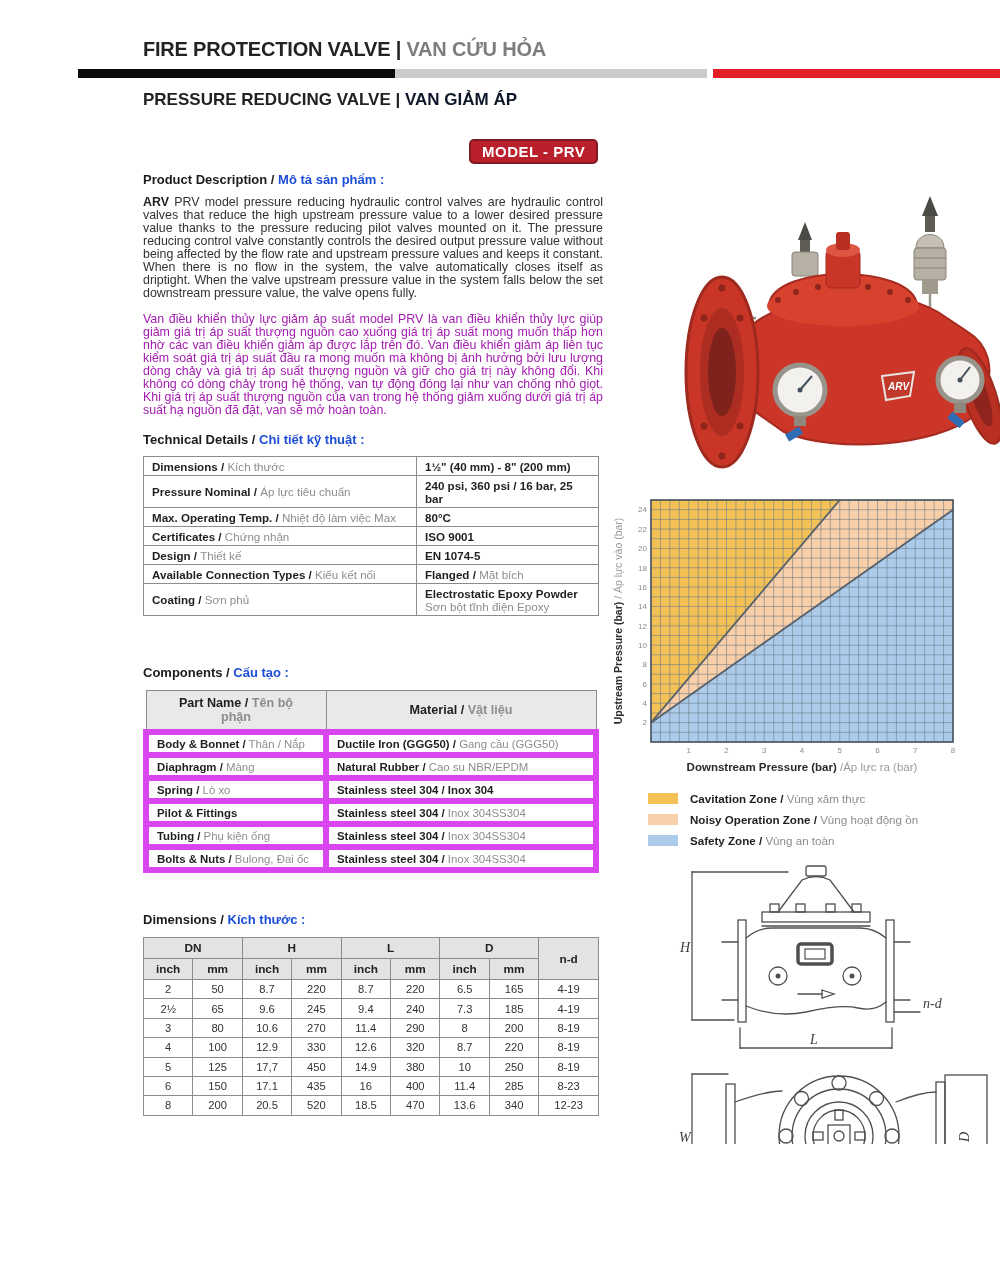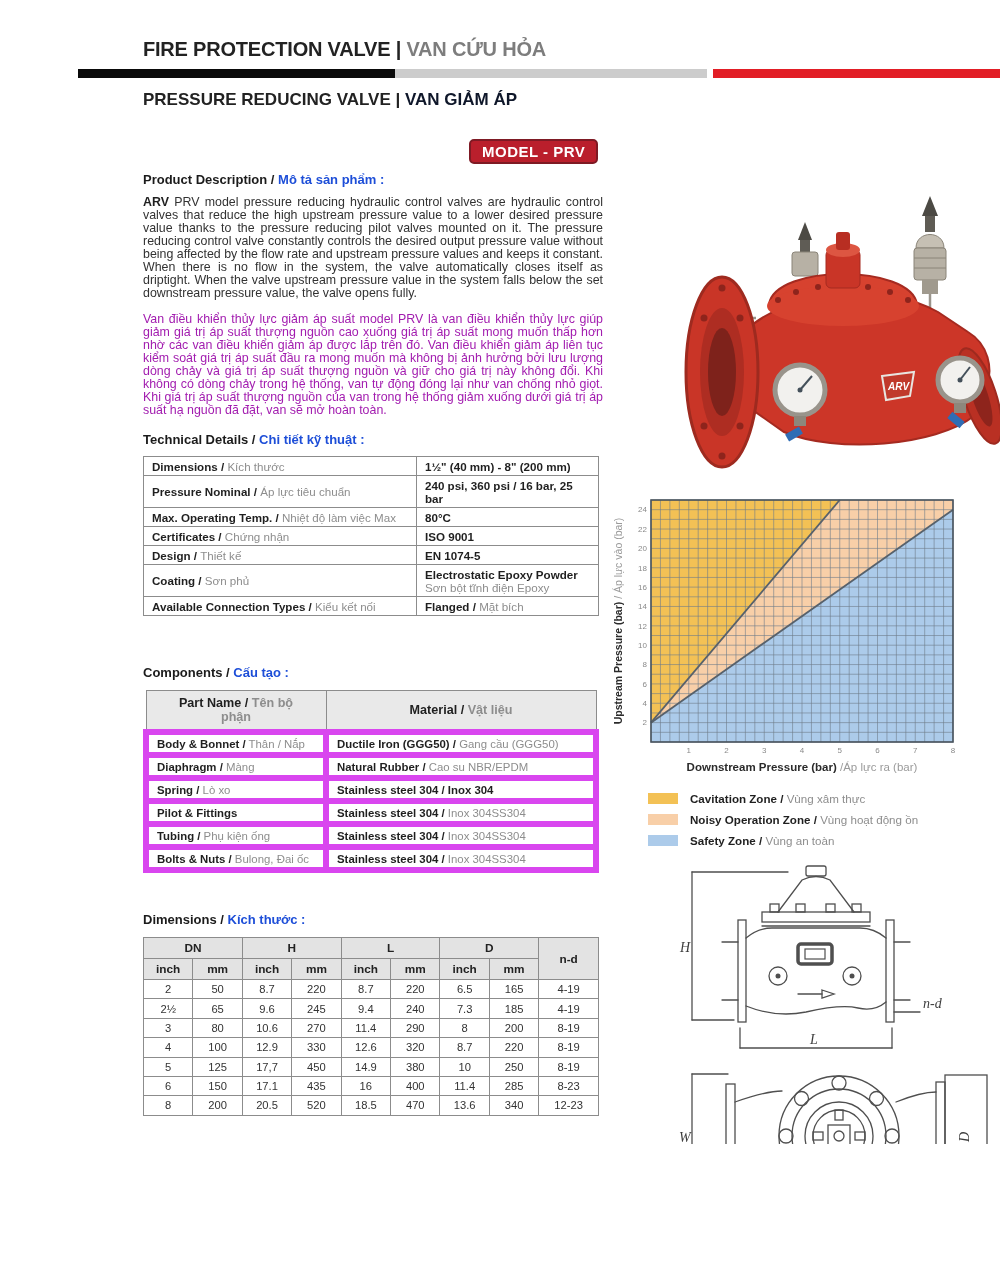--- a/index.html
+++ b/index.html
@@ -104,29 +104,29 @@
           </tr>
           <tr>
             <td class="c1"><span class="en-b">Certificates /</span> <span class="vi-g">Chứng nhận</span></td>
             <td><span class="en-b">ISO 9001</span></td>
           </tr>
           <tr>
             <td class="c1"><span class="en-b">Design /</span> <span class="vi-g">Thiết kế</span></td>
             <td><span class="en-b">EN 1074-5</span></td>
           </tr>
           <tr>
+            <td class="c1"><span class="en-b">Available Connection Types /</span> <span class="vi-g">Kiểu kết nối</span></td>
+            <td><span class="en-b">Flanged /</span> <span class="vi-g">Mặt bích</span></td>
+          </tr>
+          <tr>
             <td class="c1"><span class="en-b">Coating /</span> <span class="vi-g">Sơn phủ</span></td>
             <td>
               <div class="en-b">Electrostatic Epoxy Powder</div>
               <div class="vi-g">Sơn bột tĩnh điện Epoxy</div>
             </td>
-          </tr>
-          <tr>
-            <td class="c1"><span class="en-b">Available Connection Types /</span> <span class="vi-g">Kiểu kết nối</span></td>
-            <td><span class="en-b">Flanged /</span> <span class="vi-g">Mặt bích</span></td>
           </tr>
         </tbody>
     </table>
 
     <div class="sec-h h-comp">
       <span>Components /</span>
       <span class="vi">Cấu tạo :</span>
     </div>
     <table class="comp-table">
       <thead>

